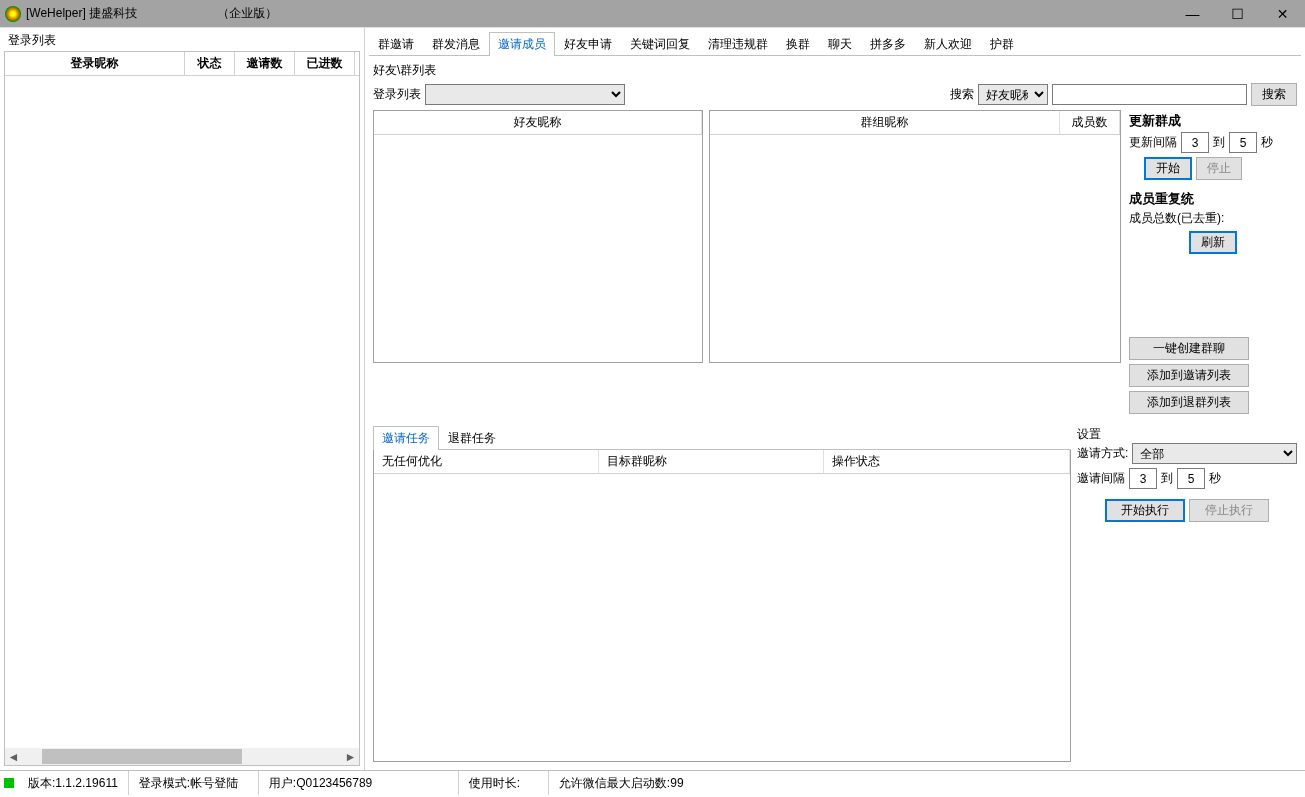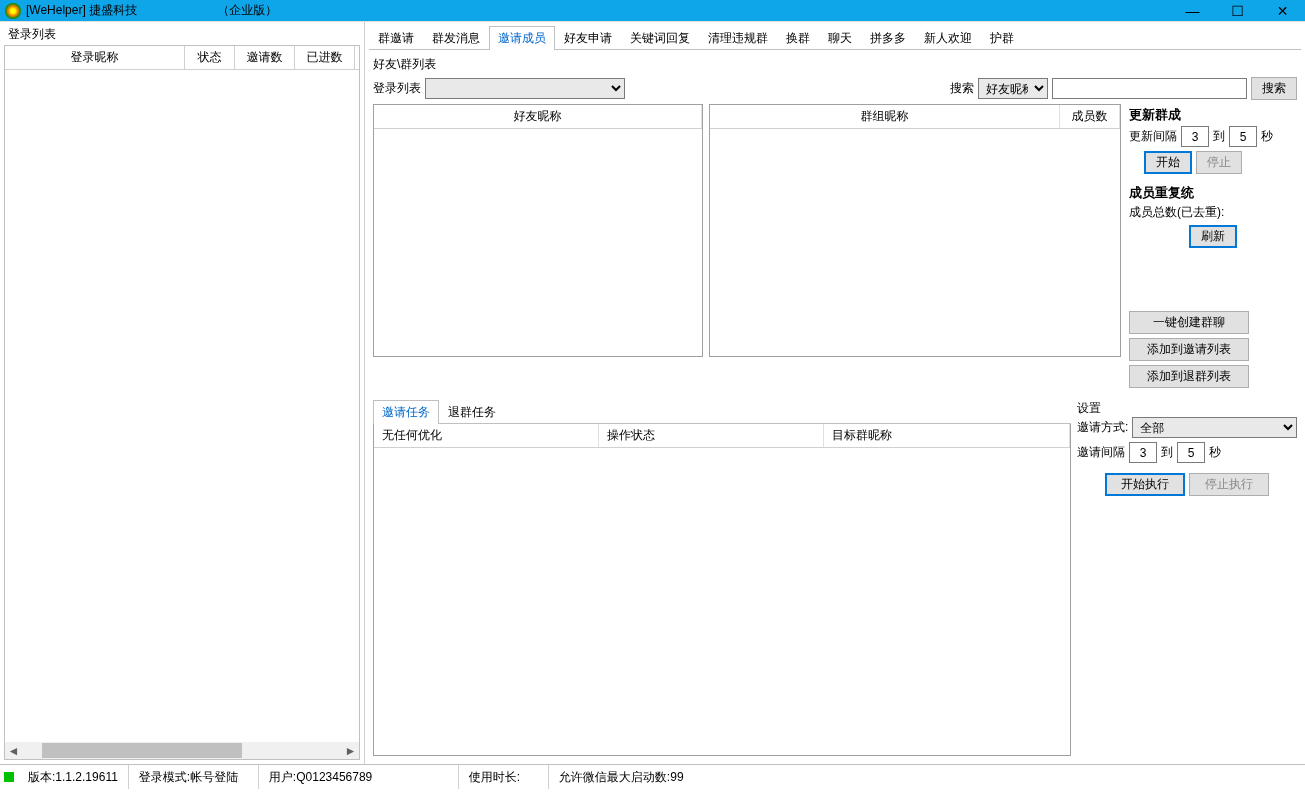--- a/index.html
+++ b/index.html
@@ -1,24 +1,24 @@
 <!DOCTYPE html>
 <html><head>
 <meta charset="utf-8">
 <style>
 * { box-sizing: border-box; margin: 0; padding: 0; }
 body { font-family: "Microsoft YaHei", Arial, sans-serif; font-size: 12px; background: #fff; color: #000; width: 1305px; height: 797px; overflow: hidden; position: relative; }
-.titlebar { height: 22px; display: flex; align-items: center; background: #0ea5e9; border-bottom: 1px solid #e0e0e0; padding-left: 5px; }
+.titlebar { height: 28px; display: flex; align-items: center; background: #a3a3a3; border-bottom: 1px solid #e0e0e0; padding-left: 5px; }
 .titlebar-icon { width: 16px; height: 16px; margin-right: 5px; background: radial-gradient(circle, #ff0 20%, #f80 40%, #080 70%); border-radius: 50%; }
 .titlebar-controls { margin-left: auto; display: flex; }
 .titlebar-controls > div { width: 45px; height: 30px; display: flex; align-items: center; justify-content: center; font-size: 14px; cursor: pointer; }
 .main-area { display: flex; height: 742px; }
 .left-panel { width: 365px; border-right: 1px solid #d0d0d0; display: flex; flex-direction: column; padding: 2px 4px 4px 4px; }
 .panel-label { font-size: 12px; padding: 2px 4px; }
-.login-list { flex: 1; border: 1px solid #c0c0c0; background: #fff; overflow: hidden; position: relative; }
+.login-list { flex: 1; border: 1px solid #c0c0c0; background: #fff; overflow: hidden; position: relative; font-weight: bold; }
 .login-list-header { display: flex; border-bottom: 1px solid #d0d0d0; }
 .login-list-header > div { padding: 3px 8px; border-right: 1px solid #d0d0d0; background: #fff; text-align: center; }
 .login-list-header > div:nth-child(1) { width: 180px; }
 .login-list-header > div:nth-child(2) { width: 50px; }
 .login-list-header > div:nth-child(3) { width: 60px; }
 .login-list-header > div:nth-child(4) { width: 60px; }
 .scrollbar-h { position: absolute; bottom: 0; left: 0; right: 0; height: 17px; background: #f0f0f0; display:flex; align-items:center; }
 .scrollbar-h .thumb { height: 15px; background: #c0c0c0; width: 200px; margin-left: 20px; }
 .scrollbar-h .arrow { width:17px; text-align:center; color:#606060;}
 .left-controls { margin-top: 5px; }
@@ -146,21 +146,21 @@
           </div>
           <div class="row" style="padding-left:15px;">
             <button class="btn primary">开始</button>
             <button class="btn disabled">停止</button>
           </div>
           <div class="section-h" style="margin-top:10px;">成员重复统</div>
           <div>成员总数(已去重):</div>
           <div class="row" style="justify-content:center;margin-top:4px;">
             <button class="btn primary">刷新</button>
           </div>
-          <div style="margin-top:63px;">
+          <div style="margin-top:83px;">
             <div class="row">
                 <button class="btn" style="width:120px;">一键创建群聊</button>
               </div>
             <div class="row">
                 <button class="btn" style="width:120px;">添加到邀请列表</button>
               </div>
             <div class="row">
                 <button class="btn" style="width:120px;">添加到退群列表</button>
               </div>
           </div>
@@ -170,22 +170,22 @@
 
     <div class="lower-section">
       <div class="task-area">
         <div class="task-tabs tabstrip">
           <div class="tab active">邀请任务</div>
           <div class="tab">退群任务</div>
         </div>
         <div class="task-list">
           <div class="task-list-header">
             <div>无任何优化</div>
+            <div>目标群昵称</div>
             <div>操作状态</div>
-            <div>目标群昵称</div>
           </div>
         </div>
       </div>
       <div class="settings-panel">
         <div>设置</div>
         <div class="row">
           <span>邀请方式:</span>
           <select style="flex:1;"><option>全部</option></select>
         </div>
         <div class="row">

